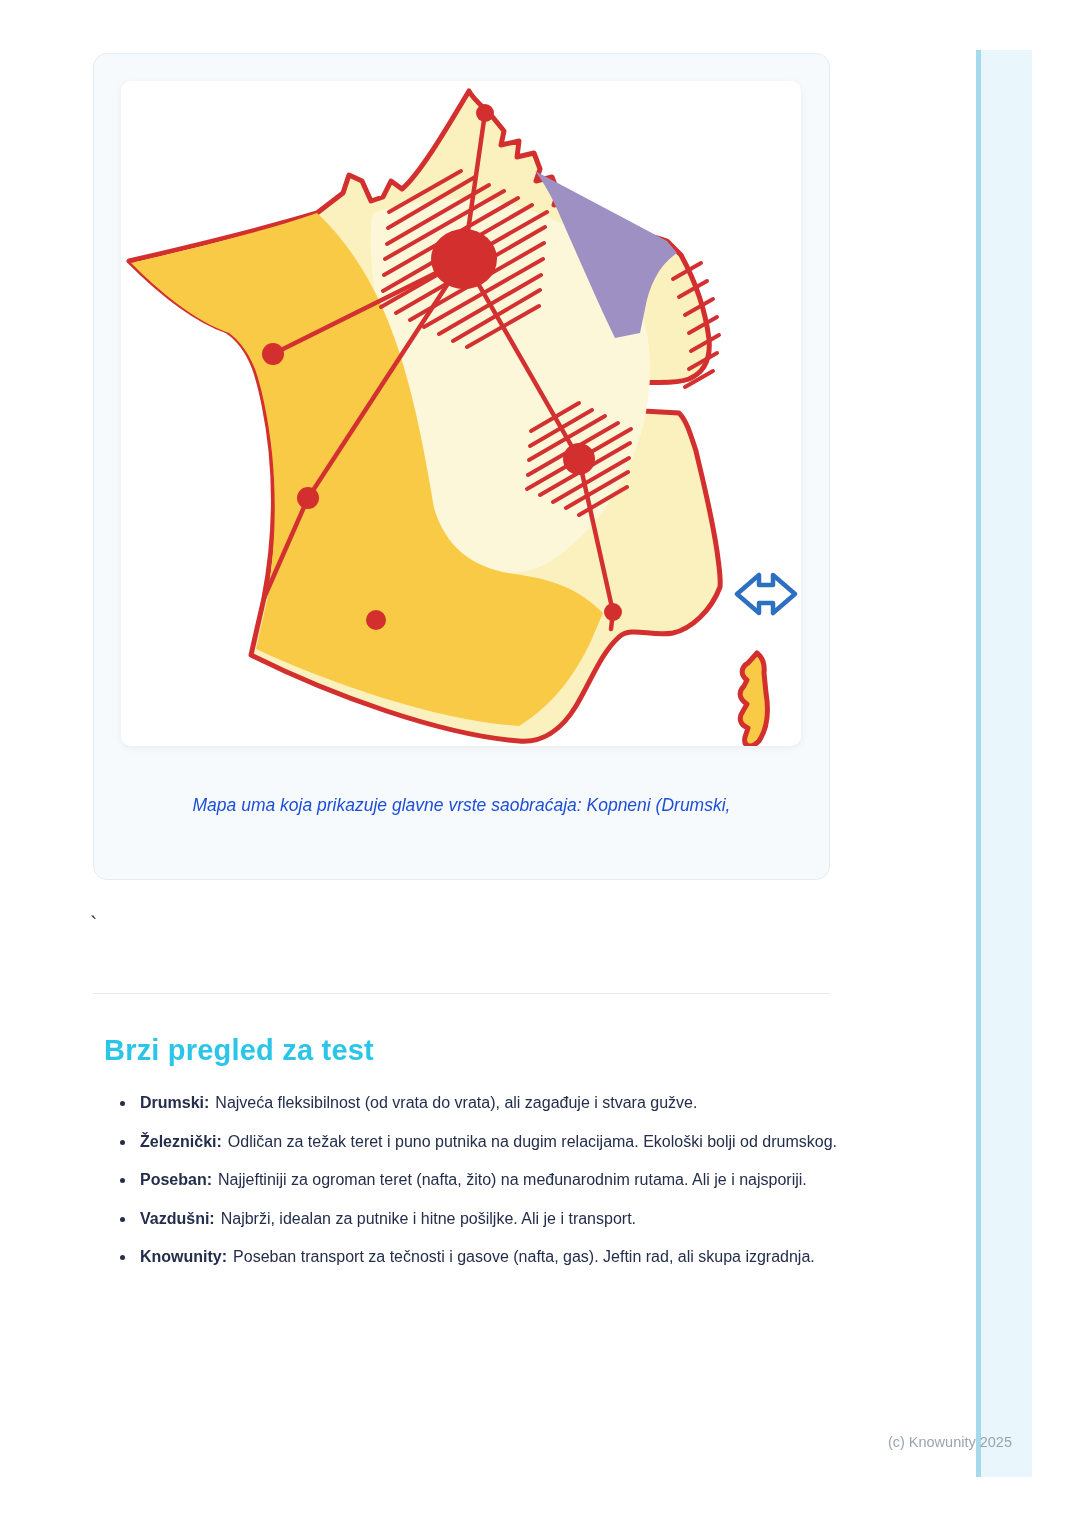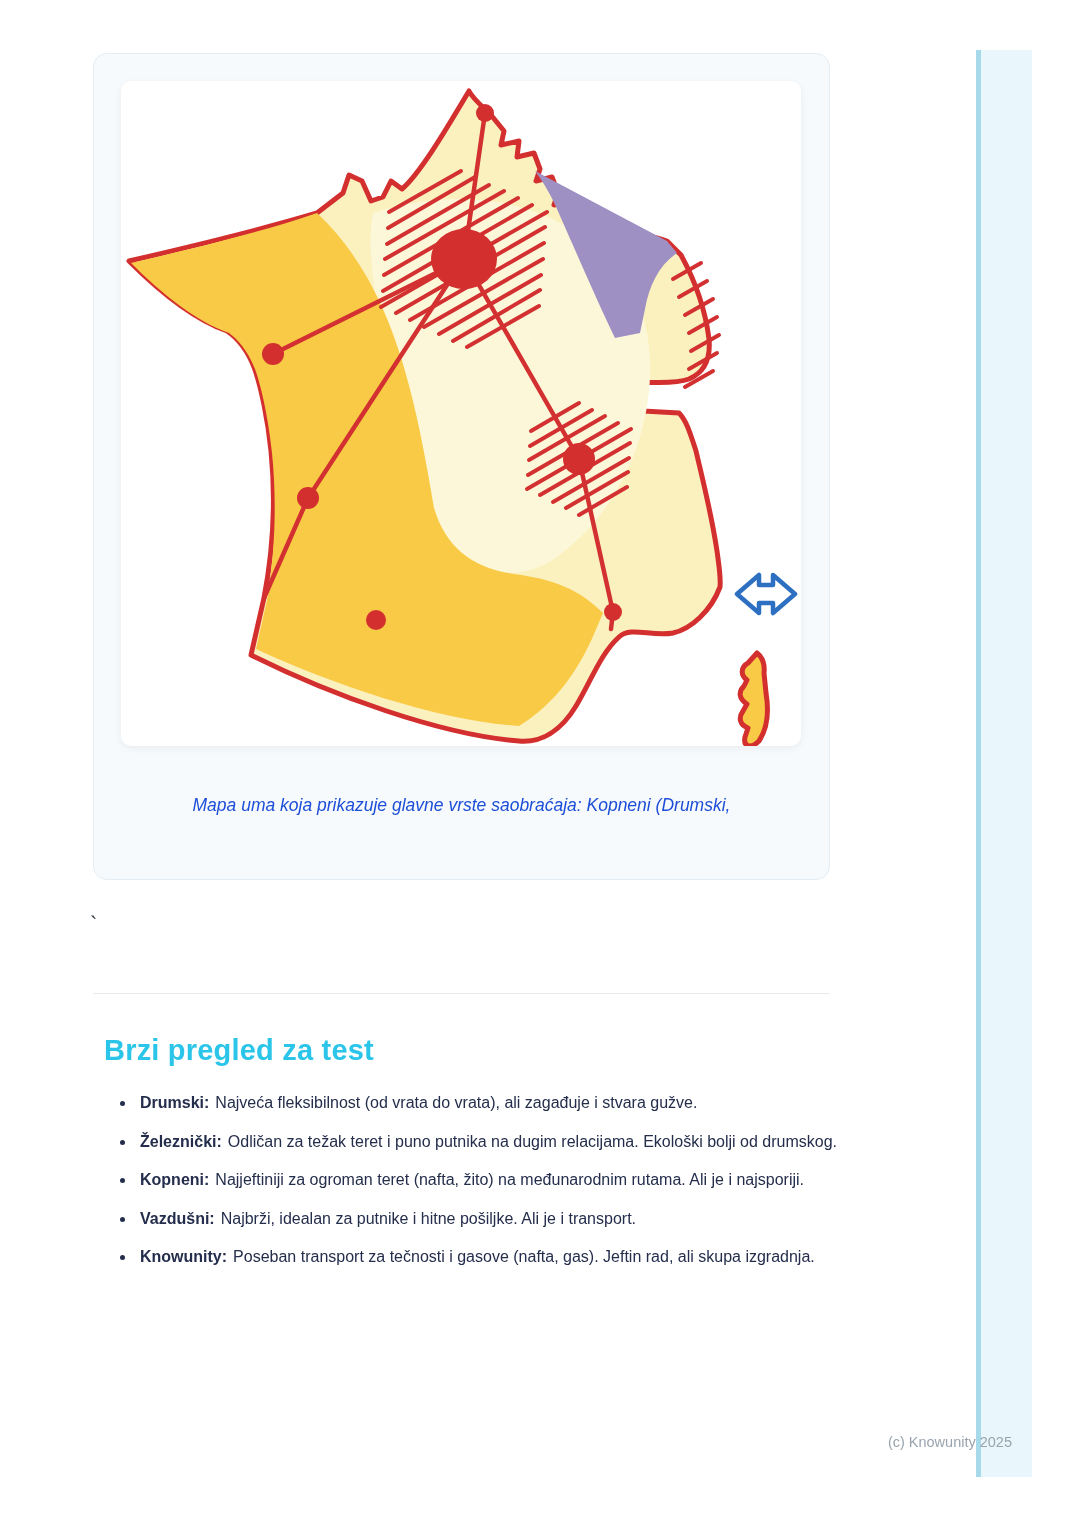--- a/index.html
+++ b/index.html
@@ -200,21 +200,21 @@
 <h2 class="section-heading">Brzi pregled za test</h2>
 
 <ul class="transport-list">
   <li>
     <strong>Drumski:</strong><span>Najveća fleksibilnost (od vrata do vrata), ali zagađuje i stvara gužve.</span>
   </li>
   <li>
     <strong>Železnički:</strong><span>Odličan za težak teret i puno putnika na dugim relacijama. Ekološki bolji od drumskog.</span>
   </li>
   <li>
-    <strong>Kopneni:</strong><span>Najjeftiniji za ogroman teret (nafta, žito) na međunarodnim rutama. Ali je i najsporiji.</span>
+    <strong>Poseban:</strong><span>Najjeftiniji za ogroman teret (nafta, žito) na međunarodnim rutama. Ali je i najsporiji.</span>
   </li>
   <li>
     <strong>Vazdušni:</strong><span>Najbrži, idealan za putnike i hitne pošiljke. Ali je i transport.</span>
   </li>
   <li>
     <strong>Knowunity:</strong><span>Poseban transport za tečnosti i gasove (nafta, gas). Jeftin rad, ali skupa izgradnja.</span>
   </li>
 </ul>
 
 <div class="right-edge-bar"></div>

